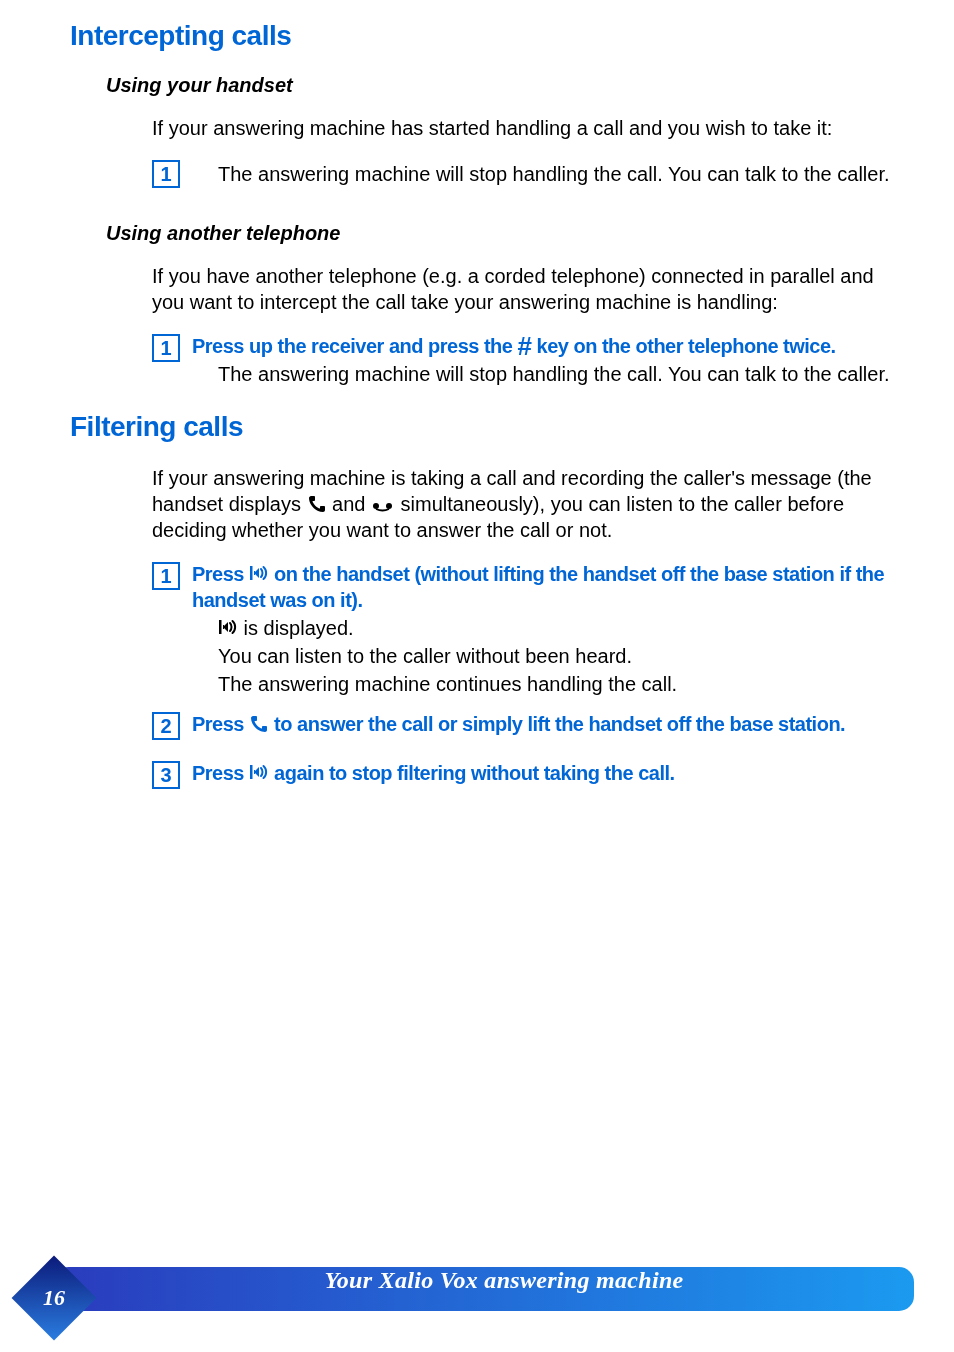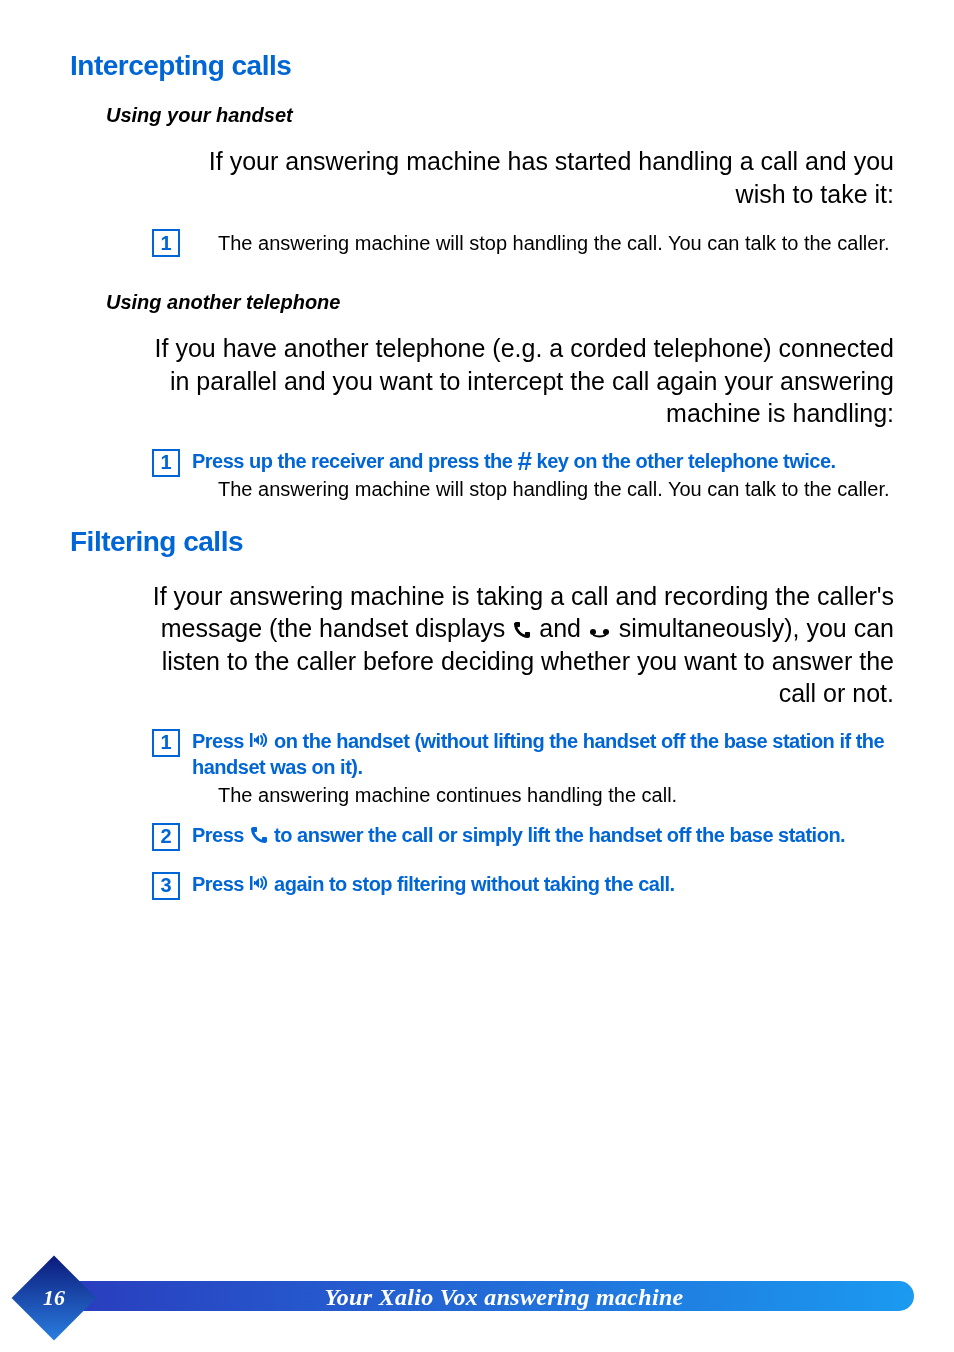--- a/index.html
+++ b/index.html
@@ -1,25 +1,25 @@
 <!DOCTYPE html>
 <html><head>
 <meta charset="utf-8">
 <style>
   * { box-sizing: border-box; margin: 0; padding: 0; }
   html, body { width: 954px; height: 1352px; background: #ffffff; }
   body { font-family: Arial, Helvetica, sans-serif; color: #000; position: relative; }
   
-  .page { padding: 50px 60px 0 70px; }
+  .page { padding: 20px 60px 0 70px; }
   
   .heading-main { color: #0066d6; font-weight: 900; font-size: 28px; letter-spacing: -0.5px; margin-bottom: 22px; }
   
   .subheading { font-style: italic; font-weight: 700; font-size: 20px; margin-left: 36px; margin-bottom: 18px; color: #000; }
   
-  .body-text { font-size: 25px; line-height: 1.3; margin-left: 82px; margin-bottom: 18px; color: #000; text-align: right; }
+  .body-text { font-size: 20px; line-height: 1.3; margin-left: 82px; margin-bottom: 18px; color: #000; }
   
   .step { display: flex; margin-left: 82px; margin-bottom: 14px; }
   .step-num { 
     flex: 0 0 auto; 
     border: 2px solid #0066d6; 
     color: #0066d6; 
     font-weight: 900; 
     font-size: 20px; 
     width: 28px; 
     height: 28px; 
@@ -60,24 +60,24 @@
     font-style: italic;
     font-weight: 900;
     font-size: 22px;
     font-family: Georgia, 'Times New Roman', serif;
   }
   .footer-bar {
     position: absolute;
     left: 54px;
     right: 40px;
     bottom: 11px;
-    height: 30px;
+    height: 44px;
     border-radius: 15px;
     display: flex;
-    align-items: flex-end;
+    align-items: flex-start;
     justify-content: center;
     z-index: 1;
     padding-left: 40px;
   }
   .footer-title {
     color: #fff;
     font-style: italic;
     font-weight: 700;
     font-size: 24px;
     font-family: Georgia, 'Times New Roman', serif;
@@ -125,21 +125,21 @@
 
   <div class="step">
     <div class="step-num">1</div>
     <div class="step-content">
       <div class="step-result">The answering machine will stop handling the call.  You can talk to the caller.</div>
     </div>
   </div>
 
   <div class="subheading" style="margin-top:34px">Using another telephone</div>
 
-  <div class="body-text">If you have another telephone (e.g. a corded telephone) connected in parallel and you want to intercept the call again your answering machine is handling:</div>
+  <div class="body-text">If you have another telephone (e.g. a corded telephone) connected in parallel and you want to intercept the call take your answering machine is handling:</div>
 
   <div class="step">
     <div class="step-num">1</div>
     <div class="step-content">
       <div class="step-instruction">
         <span>Press up the receiver and press the </span><span class="hash">#</span><span> key on the other telephone twice.</span>
       </div>
       <div class="step-result">The answering machine will stop handling the call.  You can talk to the caller.</div>
     </div>
   </div>
@@ -155,20 +155,26 @@
   </div>
 
   <div class="step">
     <div class="step-num">1</div>
     <div class="step-content">
       <div class="step-instruction">
         <span>Press </span><span class="inline-icon"><svg width="20" height="22" viewBox="0 0 20 22">
               <use href="#speaker-icon-blue"></use>
             </svg></span><span> on the handset (without lifting the handset off the base station if the handset was on it).</span>
       </div>
+      <div class="step-result" style="margin-left:26px">
+        <span class="inline-icon"><svg width="20" height="22" viewBox="0 0 20 22">
+              <use href="#speaker-icon-black"></use>
+            </svg></span><span> is displayed.</span>
+      </div>
+      <div class="step-result">You can listen to the caller without been heard.</div>
       <div class="step-result">The answering machine continues handling the call.</div>
     </div>
   </div>
 
   <div class="step">
     <div class="step-num">2</div>
     <div class="step-content">
       <div class="step-instruction">
         <span>Press </span><span class="inline-icon"><svg width="20" height="20" viewBox="0 0 20 20">
               <use href="#phone-icon-blue"></use>

